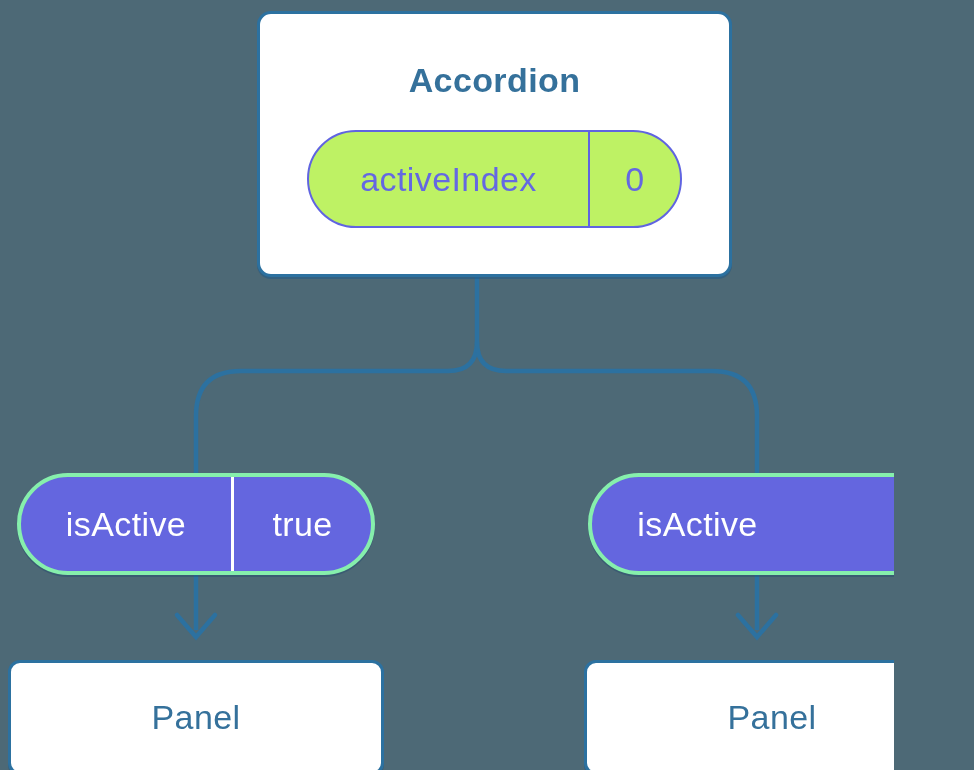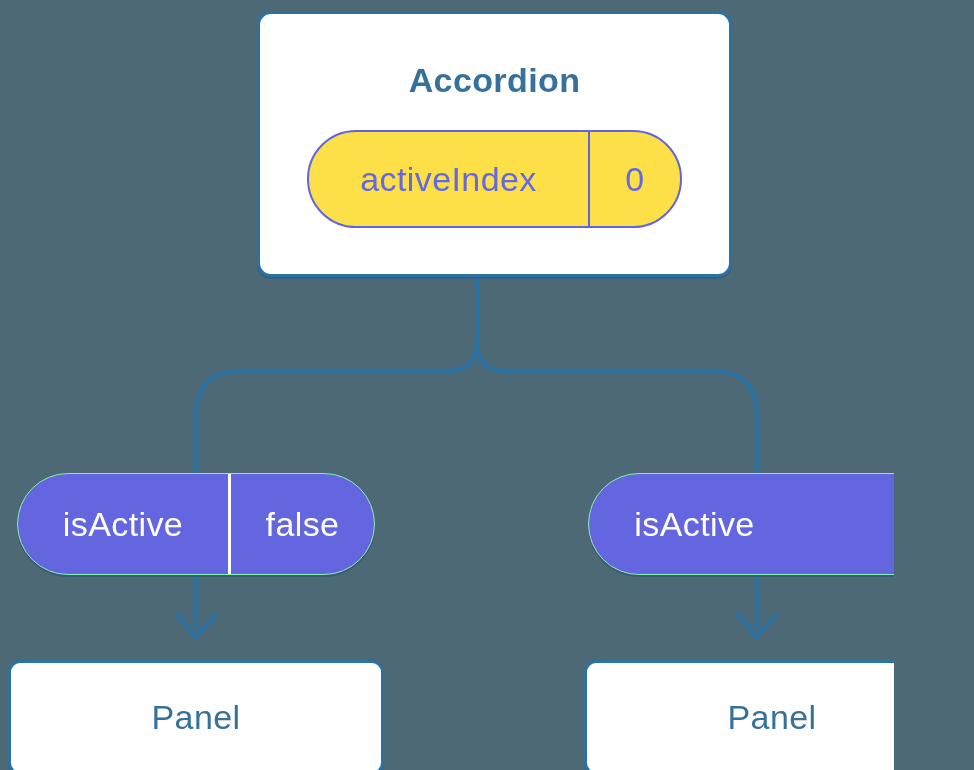--- a/index.html
+++ b/index.html
@@ -43,38 +43,38 @@
     font-size:34px;font-weight:600;letter-spacing:0.4px;
     color:var(--component-text);
   }
   .state-pill{
     position:absolute;left:47px;top:116px;
     box-sizing:border-box;
     width:375px;height:98px;
     border:2.5px solid var(--state-accent);
     border-radius:49px;
     display:flex;align-items:stretch;
-    background:#fde047;
+    background:#bef264;
     color:var(--state-text);
     font-size:34px;letter-spacing:0.4px;
   }
   .state-pill .seg-name{
     width:279px;display:flex;align-items:center;justify-content:center;
   }
   .state-pill .seg-value{
     flex:1;display:flex;align-items:center;justify-content:center;
     border-left:2.5px solid var(--state-accent);
   }
 
   .prop-pill{
     position:absolute;top:464px;
     box-sizing:border-box;
     height:102px;
     background:var(--prop-fill);
-    border:1px solid #86efac;
+    border:4px solid #86efac;
     border-radius:52px;
     box-shadow:0 2px 0 rgba(35,75,110,0.45);
     display:flex;align-items:stretch;
     color:var(--prop-text);
     font-size:34px;letter-spacing:0.4px;
     z-index:1;
   }
   .prop-pill .seg-name{
     display:flex;align-items:center;justify-content:center;
   }
@@ -117,21 +117,21 @@
   <div class="component-card root-card">
     <div class="root-title">Accordion</div>
     <div class="state-pill">
       <div class="seg-name">activeIndex</div>
       <div class="seg-value">0</div>
     </div>
   </div>
 
   <div class="prop-pill prop-pill-left">
     <div class="seg-name">isActive</div>
-    <div class="seg-value">false</div>
+    <div class="seg-value">true</div>
   </div>
 
   <div class="prop-pill prop-pill-right">
     <div class="seg-name">isActive</div>
   </div>
 
   <div class="component-card panel-card">
     <span>Panel</span>
   </div>
 

